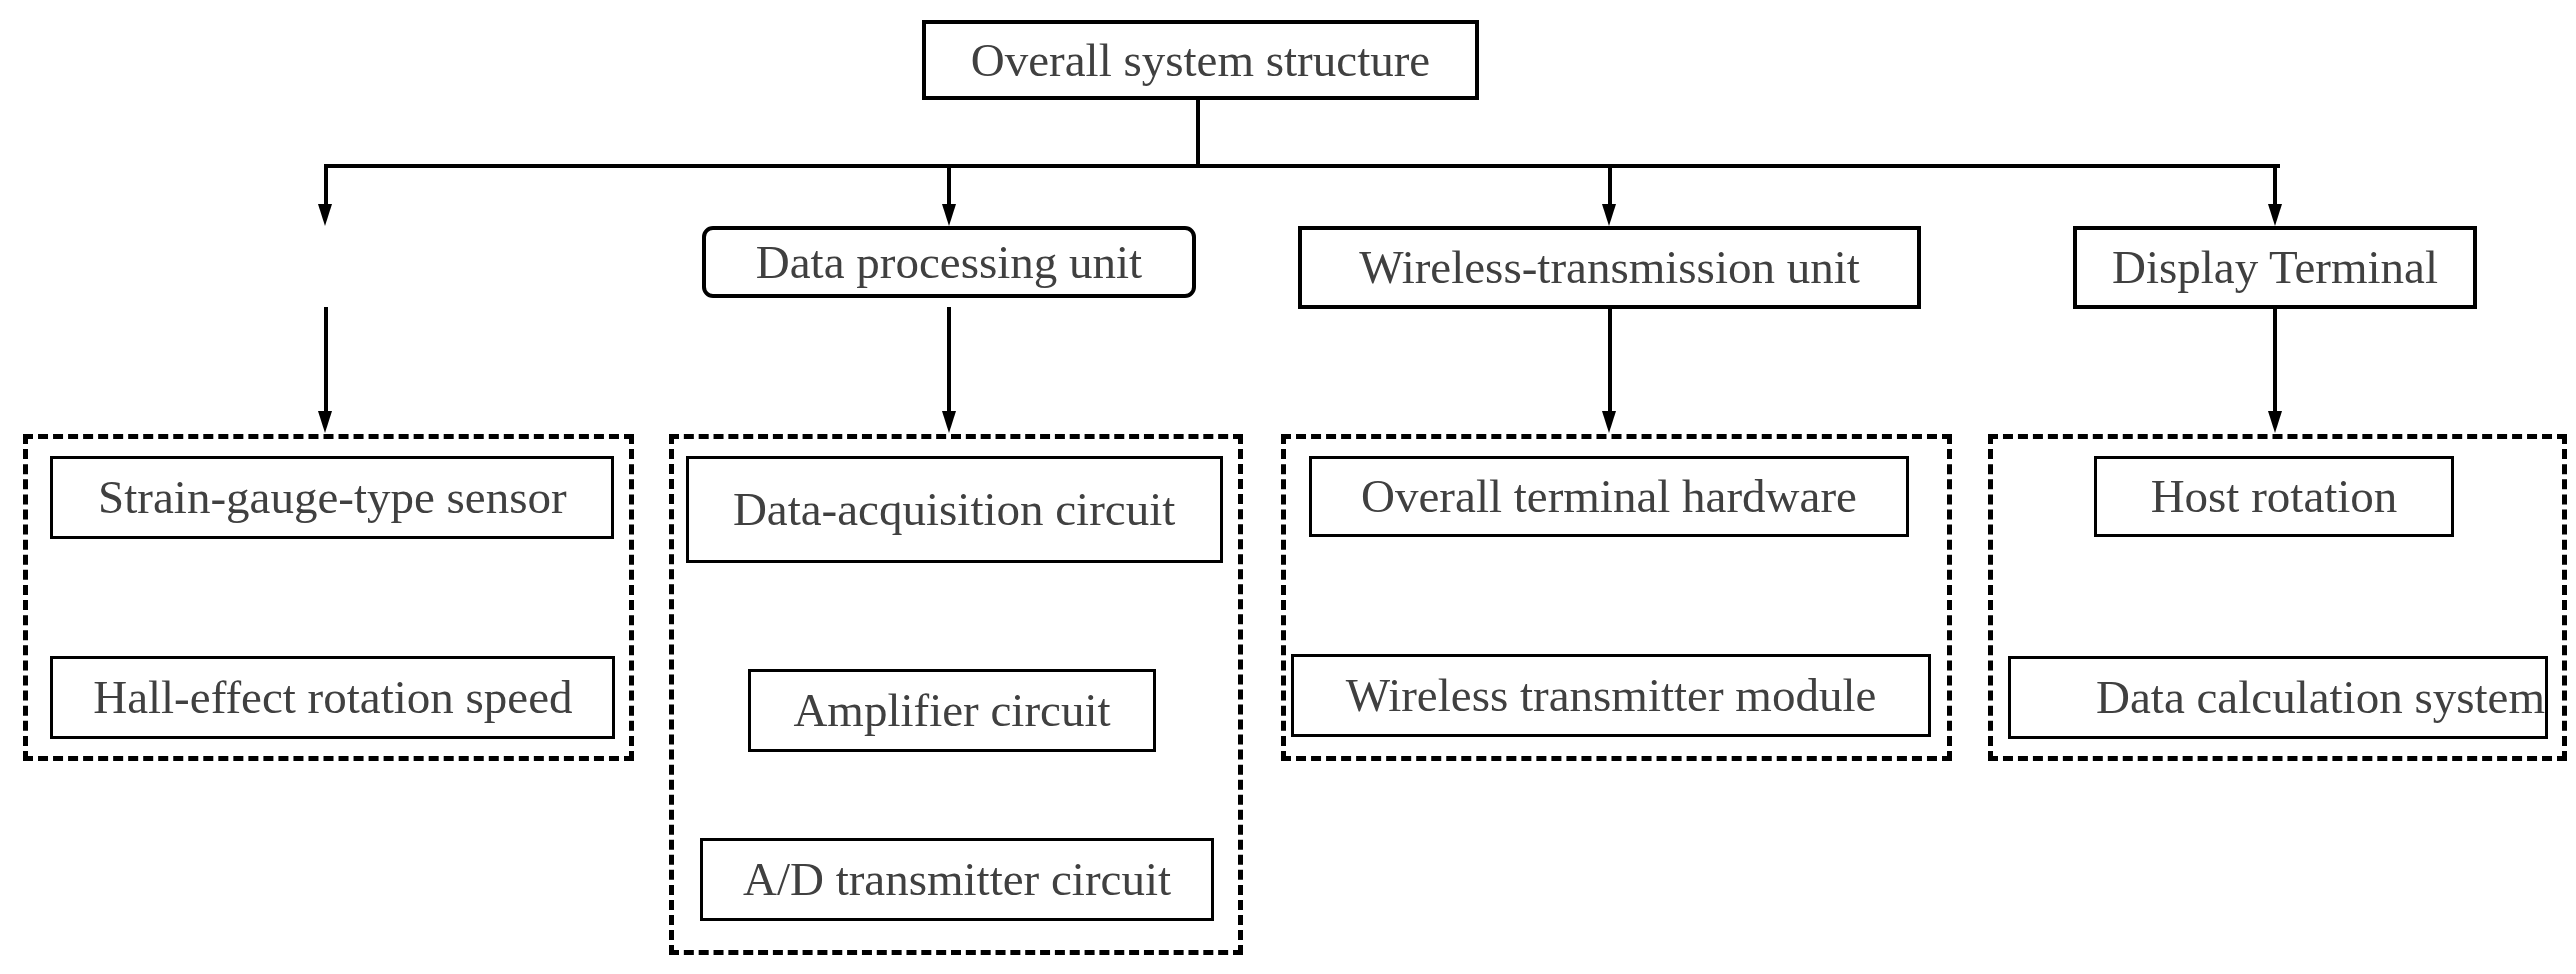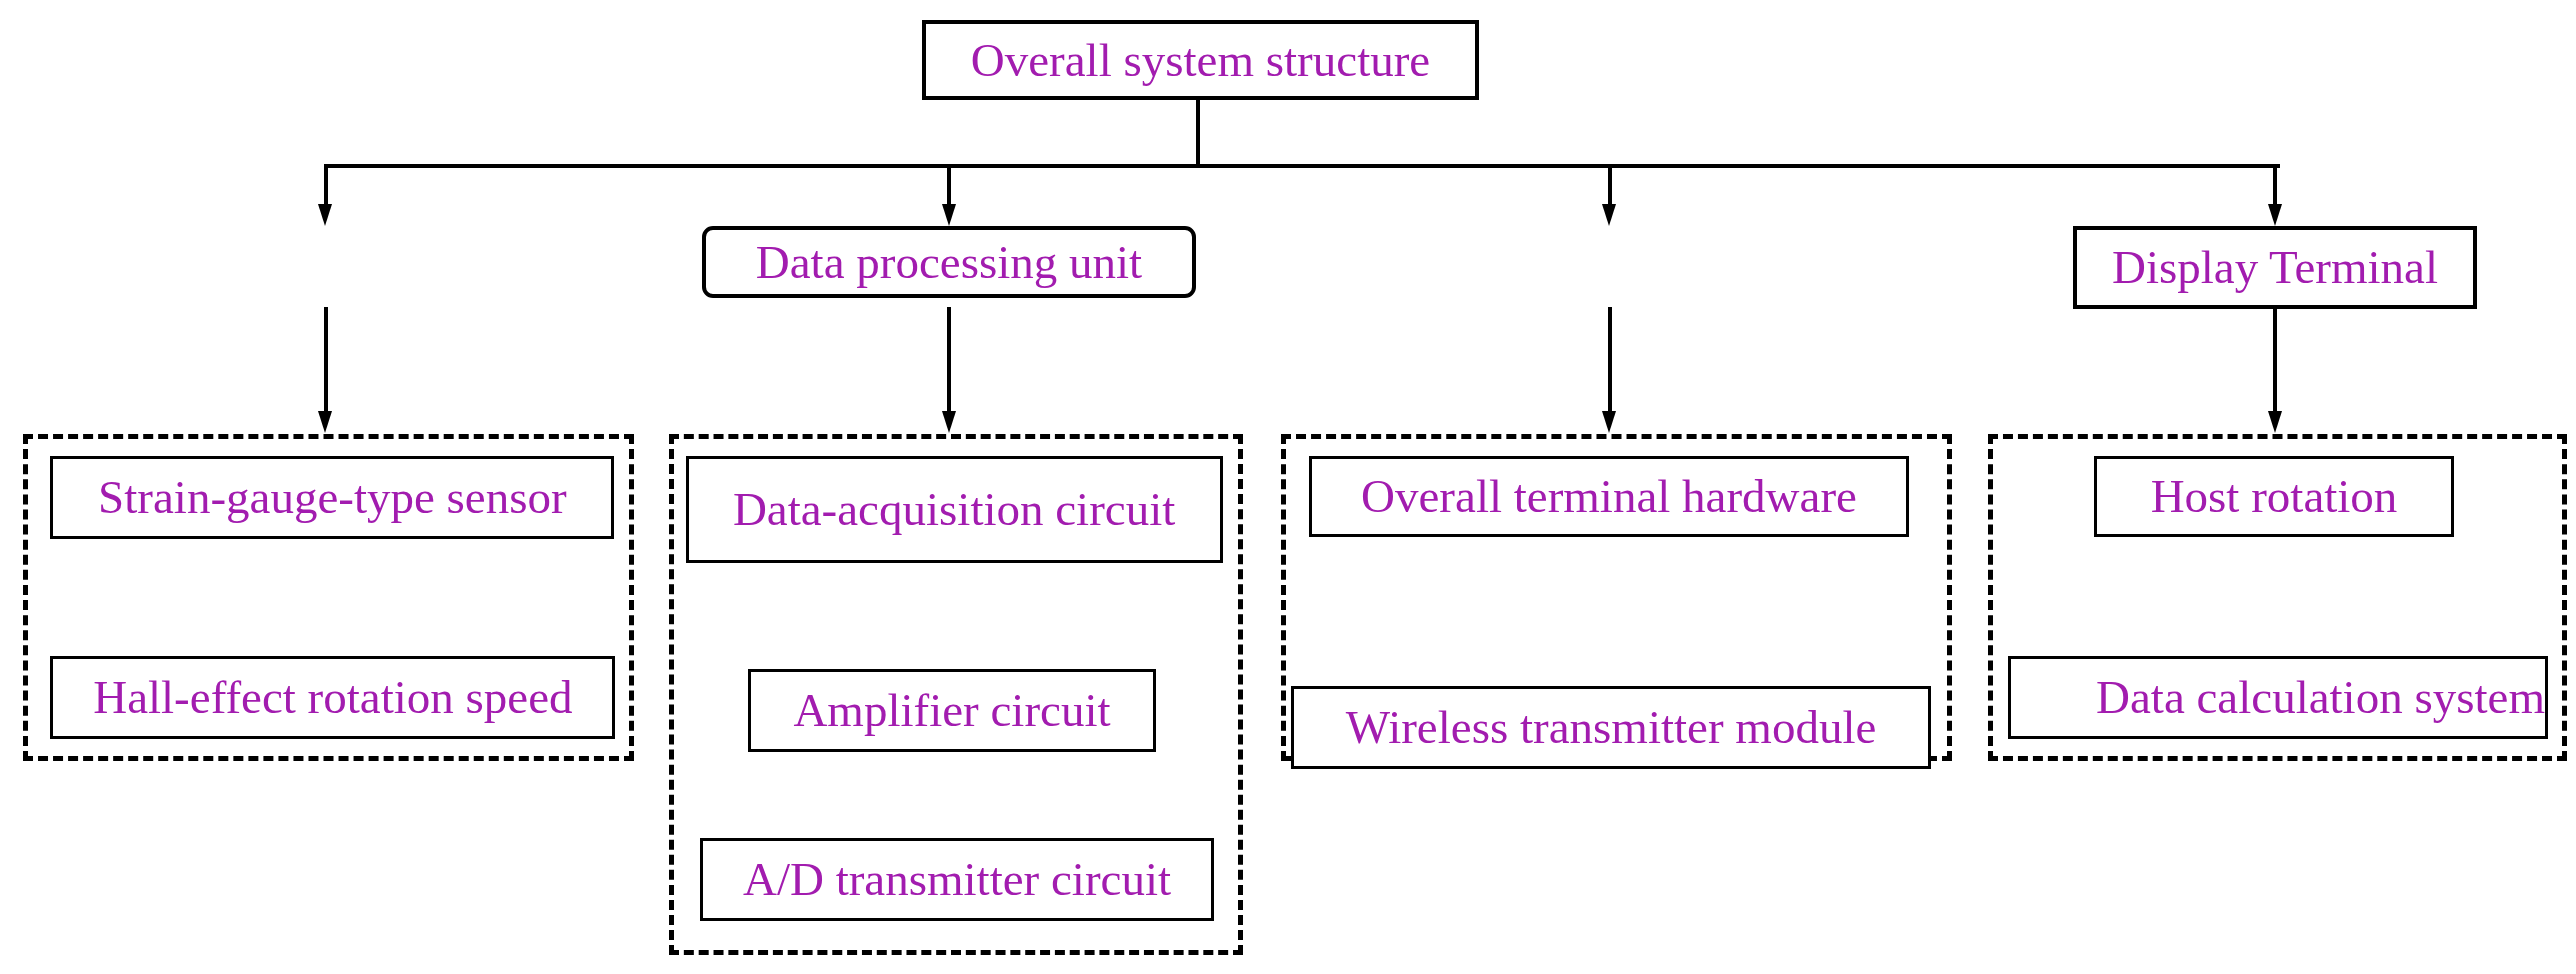--- a/index.html
+++ b/index.html
@@ -1,21 +1,21 @@
 <!DOCTYPE html>
 <html style="font-size:13.3px"><head>
 <meta charset="utf-8">
 <style>
   html,body{margin:0;padding:0;background:#ffffff;}
   .canvas{
     position:relative;
     width:2576px;height:975px;
     background:#ffffff;
     font-family:"Liberation Serif","DejaVu Serif",serif;
-    color:#a21caf;
+    color:#404040;
     overflow:hidden;
   }
   .node{
     position:absolute;
     box-sizing:border-box;
     border:4.1px solid #000000;
     background:#ffffff;
     display:flex;align-items:center;justify-content:center;
     font-size:47px;line-height:1;white-space:nowrap;
   }
@@ -55,20 +55,23 @@
 
   <div class="vline" style="left:1608px;top:164px;height:41px;"></div>
   <div class="arrowhead" style="left:1602px;top:204px;"></div>
 
   <div class="vline" style="left:2273px;top:164px;height:41px;"></div>
   <div class="arrowhead" style="left:2268px;top:204px;"></div>
 
   <div class="node" style="left:702px;top:226px;width:494px;height:72px;border-radius:11px;">
     <span>Data processing unit</span>
   </div>
+  <div class="node" style="left:1298px;top:226px;width:623px;height:83px;">
+    <span>Wireless-transmission unit</span>
+  </div>
   <div class="node" style="left:2073px;top:226px;width:404px;height:83px;">
     <span>Display Terminal</span>
   </div>
 
   <div class="vline" style="left:324px;top:307px;height:105px;"></div>
   <div class="arrowhead" style="left:318px;top:411px;"></div>
 
   <div class="vline" style="left:947px;top:307px;height:105px;"></div>
   <div class="arrowhead" style="left:942px;top:411px;"></div>
 
@@ -96,21 +99,21 @@
     </div>
     <div class="node subnode" style="left:26px;top:399px;width:514px;height:83px;">
       <span>A/D transmitter circuit</span>
     </div>
   </div>
 
   <div class="group" style="left:1281px;top:434px;width:671px;height:327px;">
     <div class="node subnode" style="left:23px;top:16.6px;width:600px;height:81px;">
       <span>Overall terminal hardware</span>
     </div>
-    <div class="node subnode" style="left:5px;top:215px;width:640px;height:83px;margin-top:32px;">
+    <div class="node subnode" style="left:5px;top:215px;width:640px;height:83px;">
       <span>Wireless transmitter module</span>
     </div>
   </div>
 
   <div class="group" style="left:1988px;top:434px;width:579px;height:327px;">
     <div class="node subnode" style="left:101px;top:16.6px;width:360px;height:81px;">
       <span>Host rotation</span>
     </div>
     <div class="node subnode" style="left:15px;top:217px;width:540px;height:83px;justify-content:flex-end;">
       <span>Data calculation system</span>

